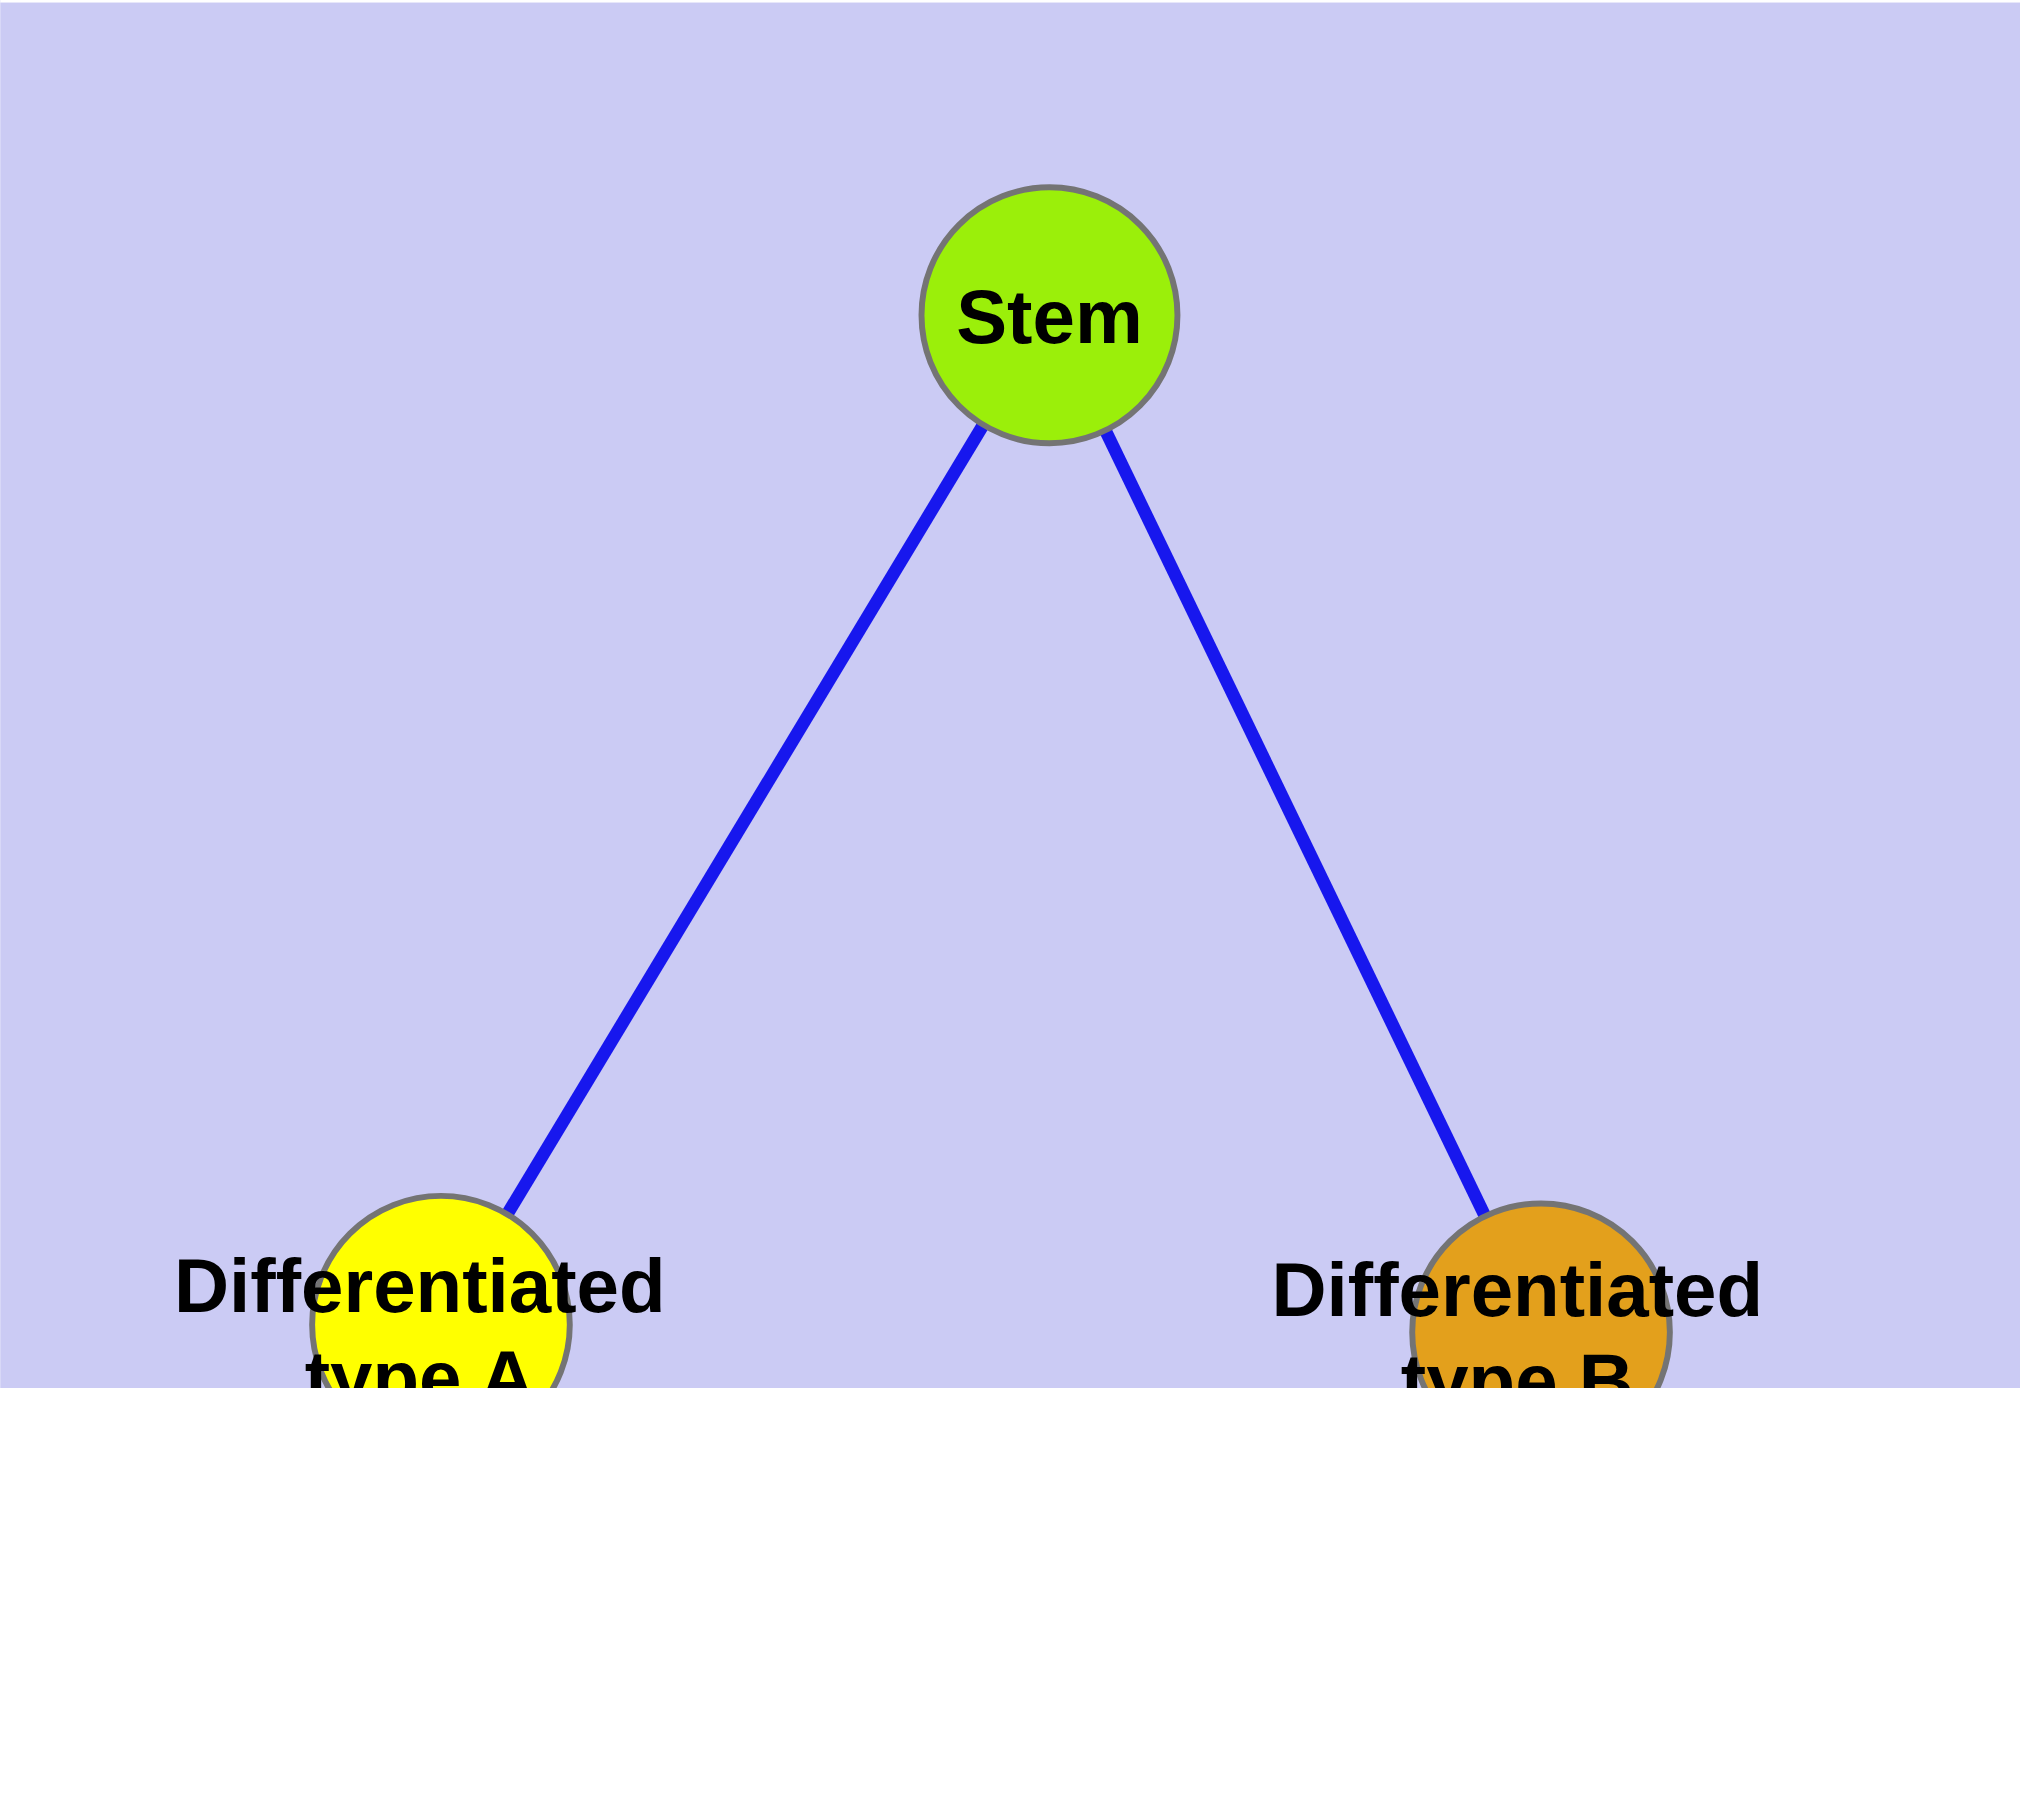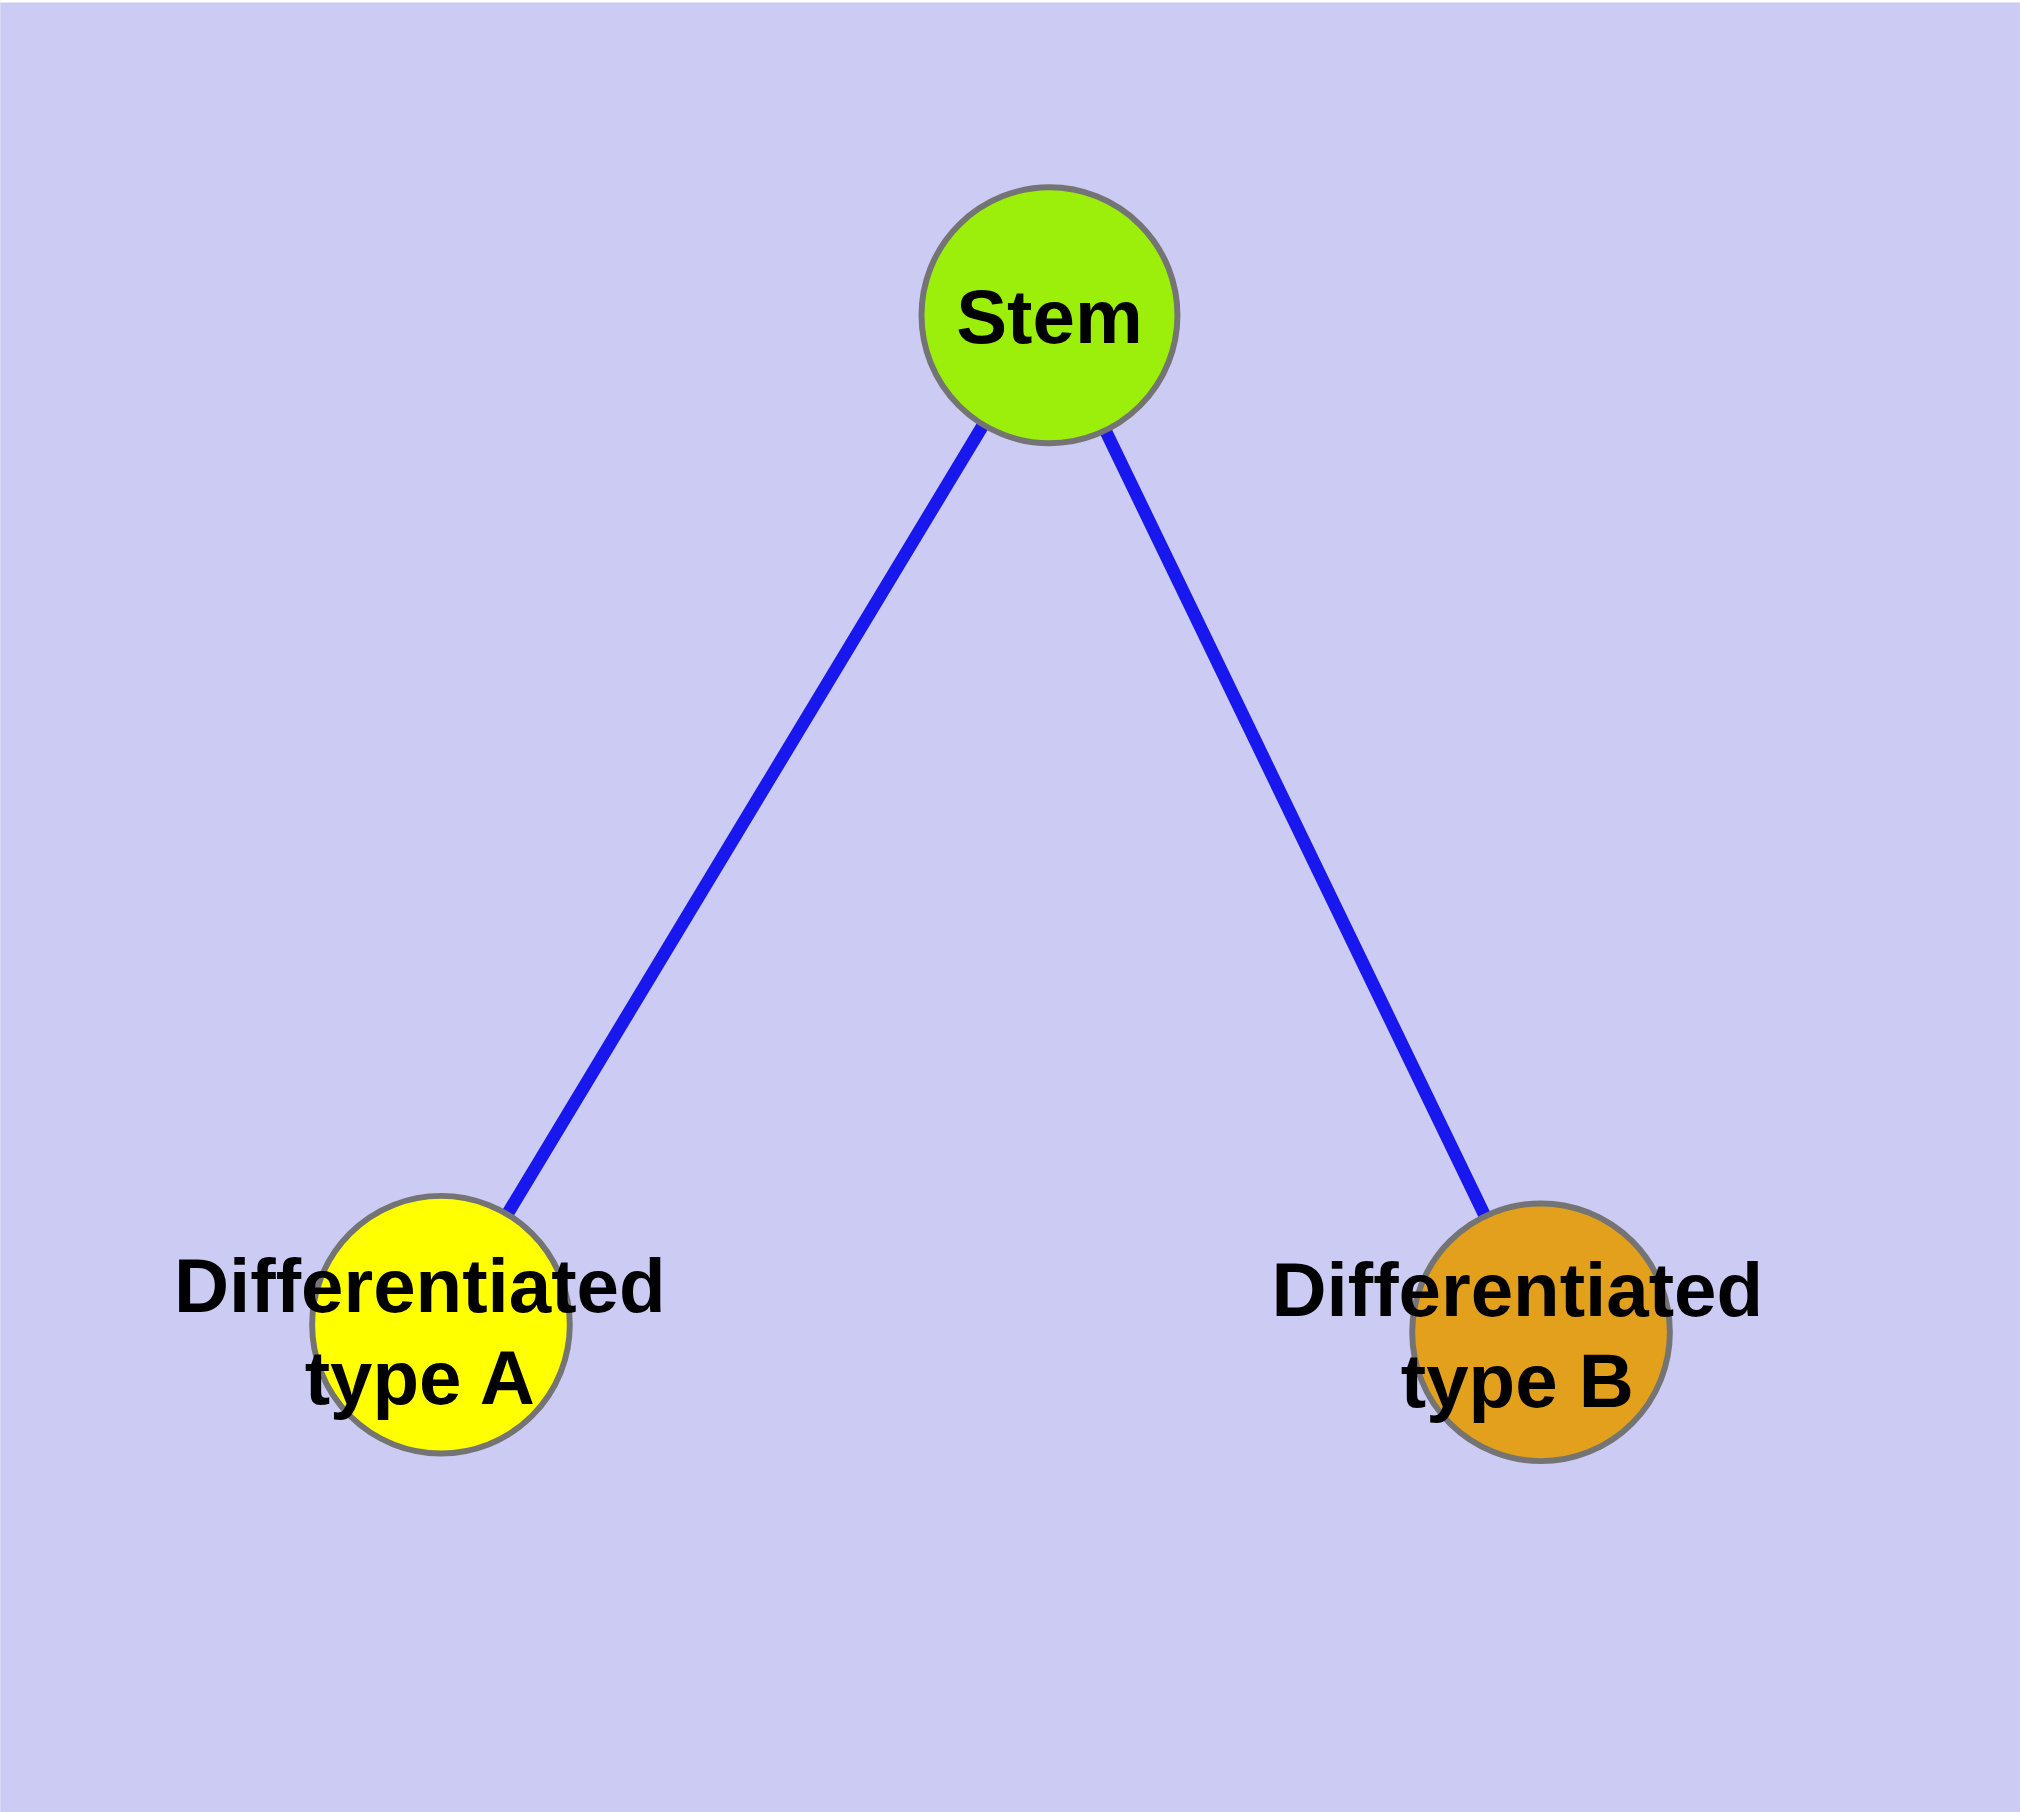--- a/index.html
+++ b/index.html
@@ -2,21 +2,21 @@
 <html style="font-size:13.6px"><head>
 <meta charset="utf-8">
 <style>
   html, body {
     margin: 0;
     padding: 0;
     background: #ffffff;
   }
   .canvas-wrap {
     width: 2021px;
-    height: 1812px;
+    height: 1388px;
     position: relative;
   }
   svg { display: block; }
   .edge {
     stroke-width: 15;
     stroke-linecap: butt;
     fill: none;
   }
   .node-circle {
     stroke-width: 7;

